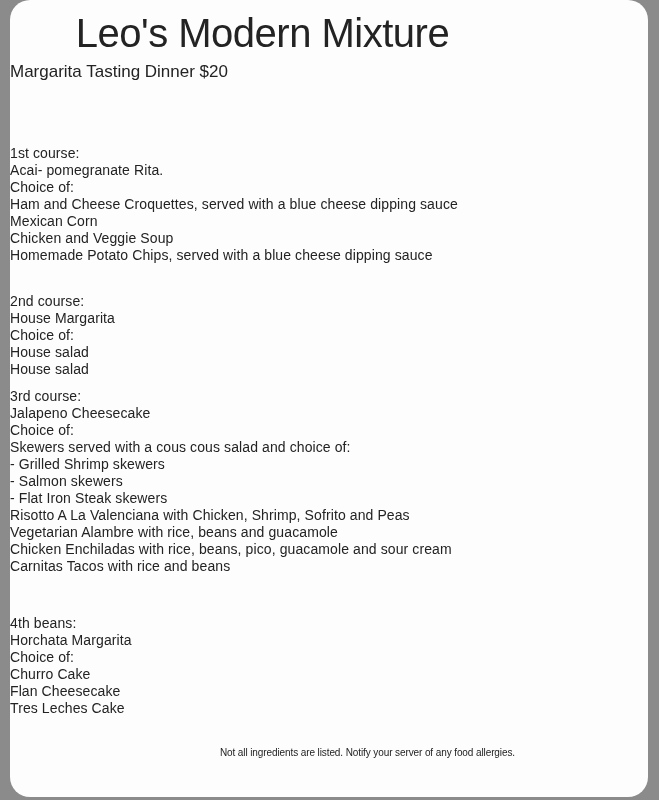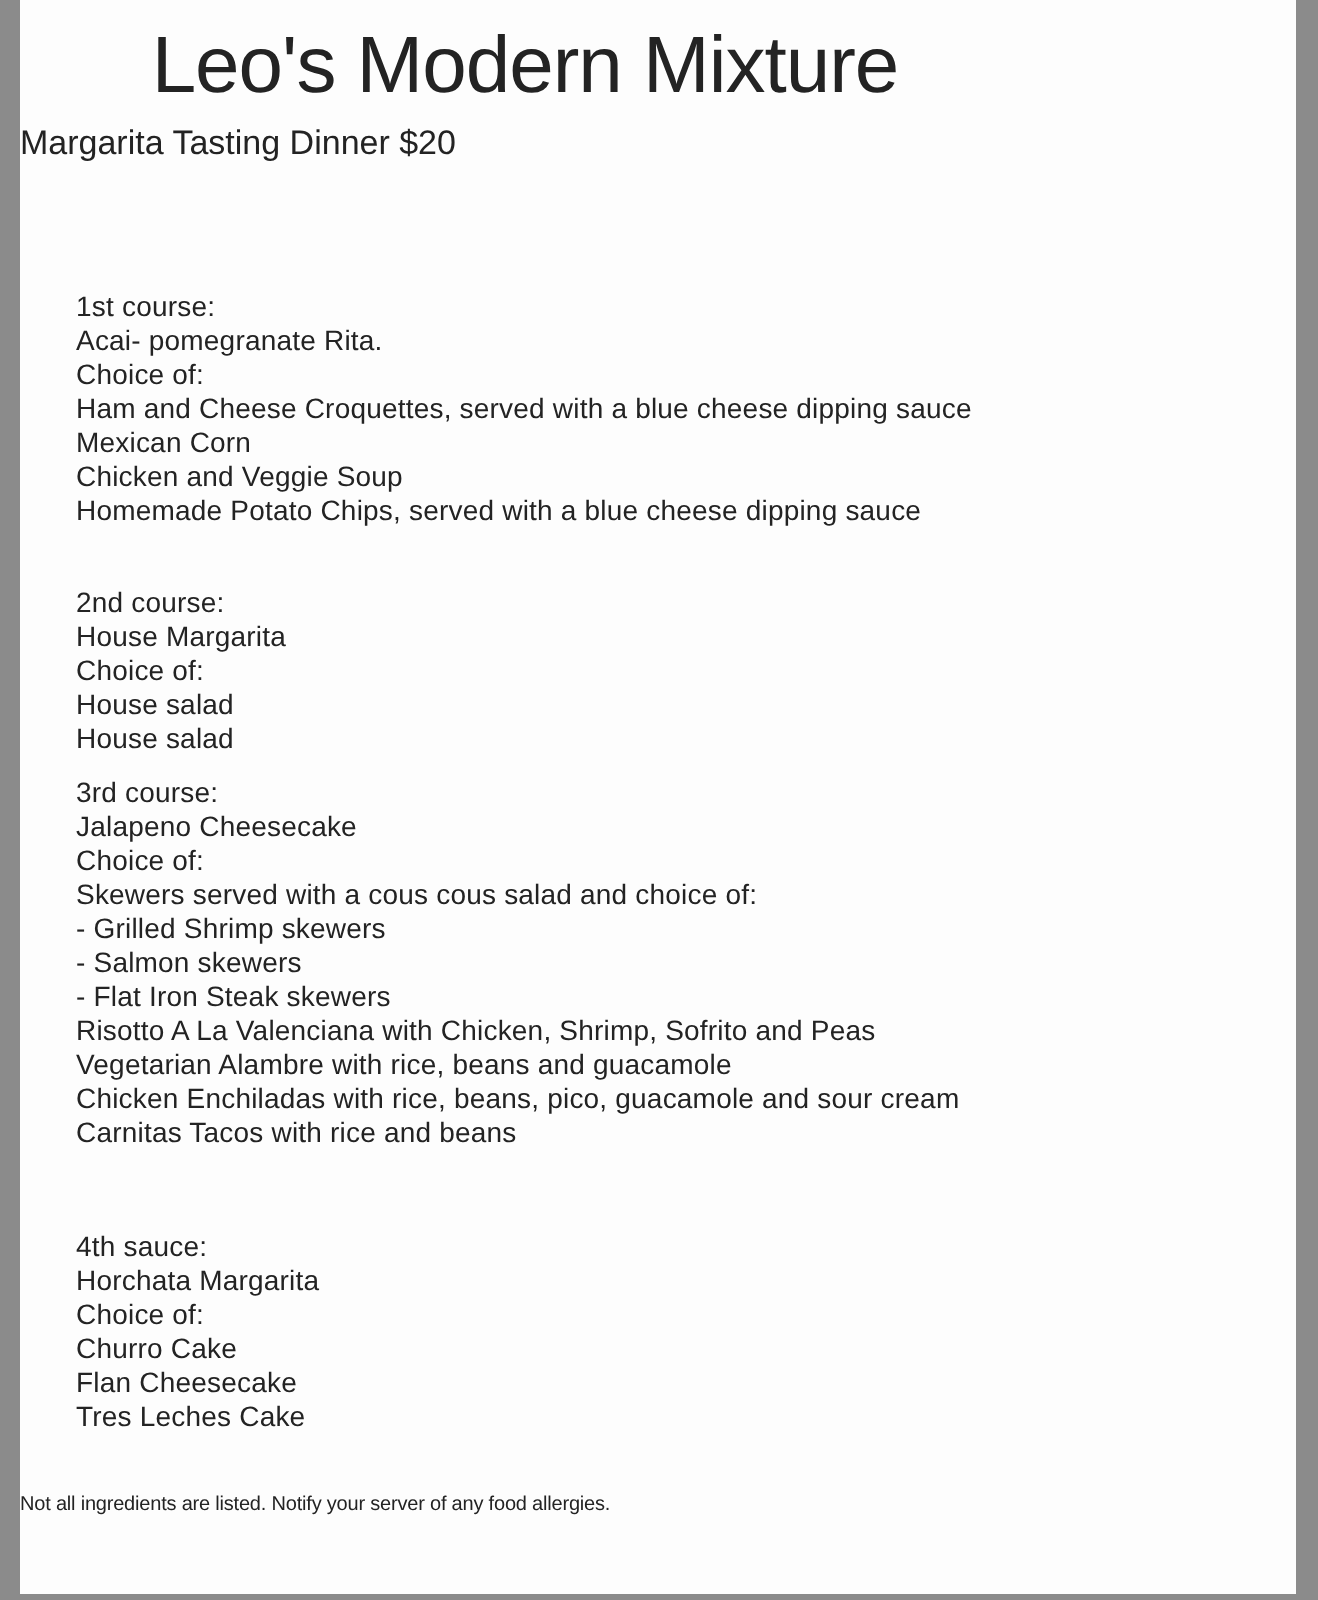--- a/index.html
+++ b/index.html
@@ -1,20 +1,20 @@
 <!DOCTYPE html>
 <html style="--bg: #8b8b8b; --page: #fdfdfd; --ink: #232323;"><head>
 <meta charset="utf-8">
 <style>
   :root{
     --bg:#8b8b8b;
     --page:#fdfdfd;
     --ink:#232323;
   }
-  *{box-sizing:border-box;}
+  *{box-sizing:border-box;border-radius:20px;}
   html,body{margin:0;padding:0;}
   body{
     width:659px;height:800px;
     background:var(--bg);
     font-family:"Liberation Sans","DejaVu Sans",sans-serif;
     color:var(--ink);
     position:relative;
     overflow:hidden;
   }
   .page{
@@ -35,38 +35,37 @@
     color:var(--ink);
   }
   .subtitle{
     margin-top:6px;
     font-size:17px;
     line-height:1.2;
     text-align:left;
   }
   .courses{
     margin-top:63px;
-    padding-left:28px;
   }
   .course-block{margin:0;}
   .course-block:nth-child(2){margin-top:29px;}
   .course-block:nth-child(3){margin-top:10px;}
   .course-block:nth-child(4){margin-top:40px;}
   .menu-line{
     margin:0;
     font-size:14px;
     line-height:17px;
     letter-spacing:0.1px;
     white-space:nowrap;
   }
   .footer-note{
     margin-top:30px;
     font-size:10px;
     line-height:12px;
-    text-align:left;
+    text-align:right;
     letter-spacing:-0.1px;
   }
 </style>
 </head>
 <body>
 
 <div class="page">
   <div class="content">
     <h1 class="title">Leo's Modern Mixture</h1>
     <div class="subtitle">Margarita Tasting Dinner $20</div>
@@ -94,21 +93,21 @@
           <p class="menu-line">Skewers served with a cous cous salad and choice of:</p>
           <p class="menu-line">- Grilled Shrimp skewers</p>
           <p class="menu-line">- Salmon skewers</p>
           <p class="menu-line">- Flat Iron Steak skewers</p>
           <p class="menu-line">Risotto A La Valenciana with Chicken, Shrimp, Sofrito and Peas</p>
           <p class="menu-line">Vegetarian Alambre with rice, beans and guacamole</p>
           <p class="menu-line">Chicken Enchiladas with rice, beans, pico, guacamole and sour cream</p>
           <p class="menu-line">Carnitas Tacos with rice and beans</p>
         </div>
         <div class="course-block">
-          <p class="menu-line">4th sauce:</p>
+          <p class="menu-line">4th beans:</p>
           <p class="menu-line">Horchata Margarita</p>
           <p class="menu-line">Choice of:</p>
           <p class="menu-line">Churro Cake</p>
           <p class="menu-line">Flan Cheesecake</p>
           <p class="menu-line">Tres Leches Cake</p>
         </div>
       </div>
     <div class="footer-note">Not all ingredients are listed. Notify your server of any food allergies.</div>
   </div>
 </div>

